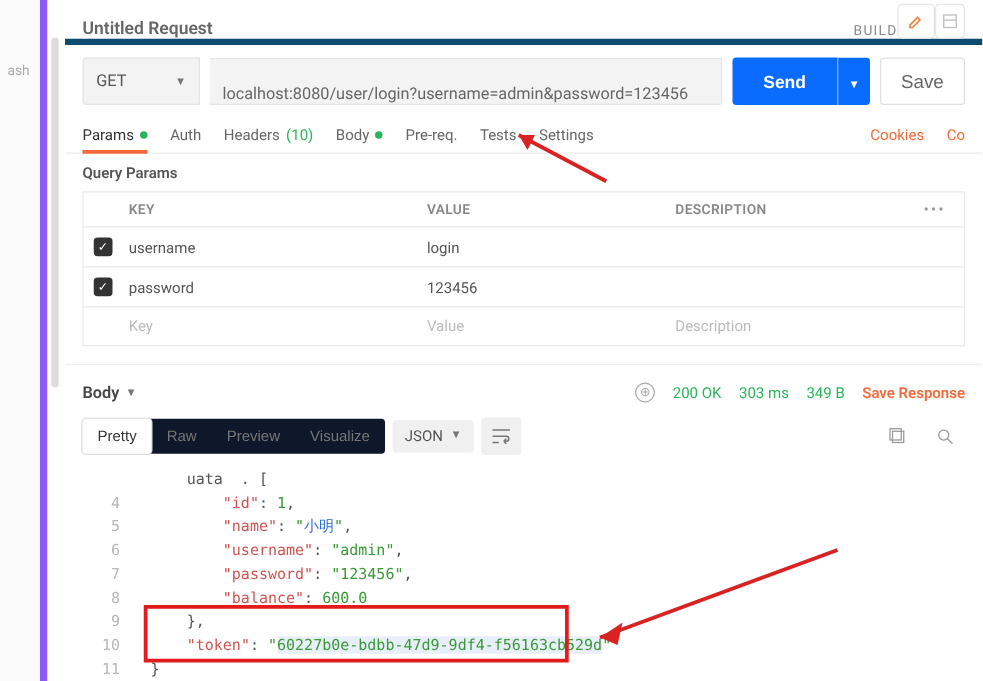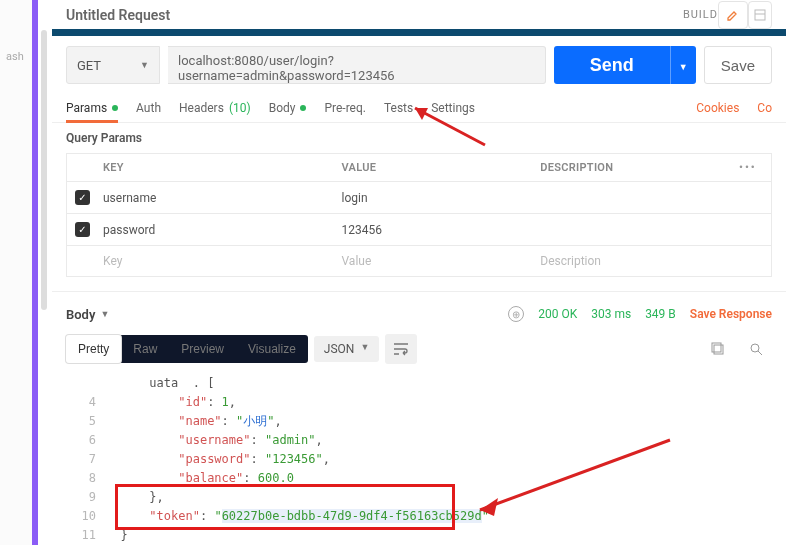--- a/index.html
+++ b/index.html
@@ -3,30 +3,30 @@
 <meta charset="utf-8">
 <style>
   * { box-sizing: border-box; margin: 0; padding: 0; }
   body { font-family: -apple-system, BlinkMacSystemFont, "Segoe UI", Roboto, sans-serif; font-size: 12px; color: #555; background:#fff; width:786px; height:545px; position:relative; overflow:hidden;}
   .left-rail { position:absolute; top:0; left:0; width:38px; height:100%; background:#fbfbfb; border-right:6px solid #8b5cf6; color:#aaa; font-size:11px;}
   .left-rail .lbl { position:absolute; left:6px; top:50px;}
   .scroll-gutter { position:absolute; left:38px; top:0; width:14px; height:100%; background:#fff;}
   .scroll-thumb { position:absolute; left:3px; top:30px; width:6px; height:280px; background:#ddd; border-radius:3px;}
   .main { position:absolute; left:52px; right:0; top:0; bottom:0; display:flex; flex-direction:column;}
   
-  .hdr { height:42px; border-bottom:7px solid #0c4a6e; display:flex; align-items:center; padding:0 14px; }
+  .hdr { height:42px; border-bottom:5px solid #0c4a6e; display:flex; align-items:flex-end; padding:0 14px; }
   .title { font-size:14px; font-weight:600; color:#666; flex:1;}
   .build { font-size:11px; letter-spacing:1px; color:#888;}
   .iconbtn { height:28px; border:1px solid #e4e4e4; border-radius:4px; background:#fff; display:flex; align-items:center; justify-content:center; padding:0 7px; color:#f07e3b;}
   
   .reqrow { display:flex; align-items:center; gap:8px; padding:10px 14px;}
   .method { width:94px; height:38px; background:#f3f3f3; border:1px solid #e3e3e3; border-radius:3px 0 0 3px; display:flex; align-items:center; padding:0 10px; color:#555; font-size:13px; justify-content:space-between;}
   .url { flex:1; height:38px; border:1px solid #e3e3e3; border-left:none; background:#f3f3f3; border-radius:0 3px 3px 0; display:flex; align-items:flex-end; padding:0 10px; color:#666; font-size:13px;}
   .sendgrp { display:flex;}
-  .send { height:38px; background:#0a6cff; color:#fff; border:none; padding:0 36px; font-size:18px; font-weight:600; border-radius:3px 0 0 3px; cursor:pointer;}
+  .send { height:38px; background:#0a6cff; color:#fff; border:none; padding:0 25px; font-size:14px; font-weight:600; border-radius:3px 0 0 3px; cursor:pointer;}
   .send-drop { height:38px; width:26px; background:#0a6cff; border:none; border-left:1px solid rgba(255,255,255,.35); color:#fff; border-radius:0 3px 3px 0; cursor:pointer;}
   .save { height:38px; padding:0 16px; background:#fff; border:1px solid #e0e0e0; border-radius:3px; color:#666; font-size:15px; cursor:pointer;}
   
   .tabs { display:flex; align-items:center; gap:18px; padding:0 14px; border-bottom:1px solid #eee; height:34px; font-size:12px;}
   .tab { display:flex; align-items:center; gap:5px; height:100%; color:#666; cursor:pointer; position:relative;}
   .tab.active { color:#333;}
   .tab.active::after { content:""; position:absolute; bottom:-1px; left:0; right:0; height:3px; background:#f26b3a;}
   .dot { width:6px; height:6px; border-radius:50%; background:#2bb55a;}
   .count { color:#2bb55a;}
   .spacer { flex:1;}

